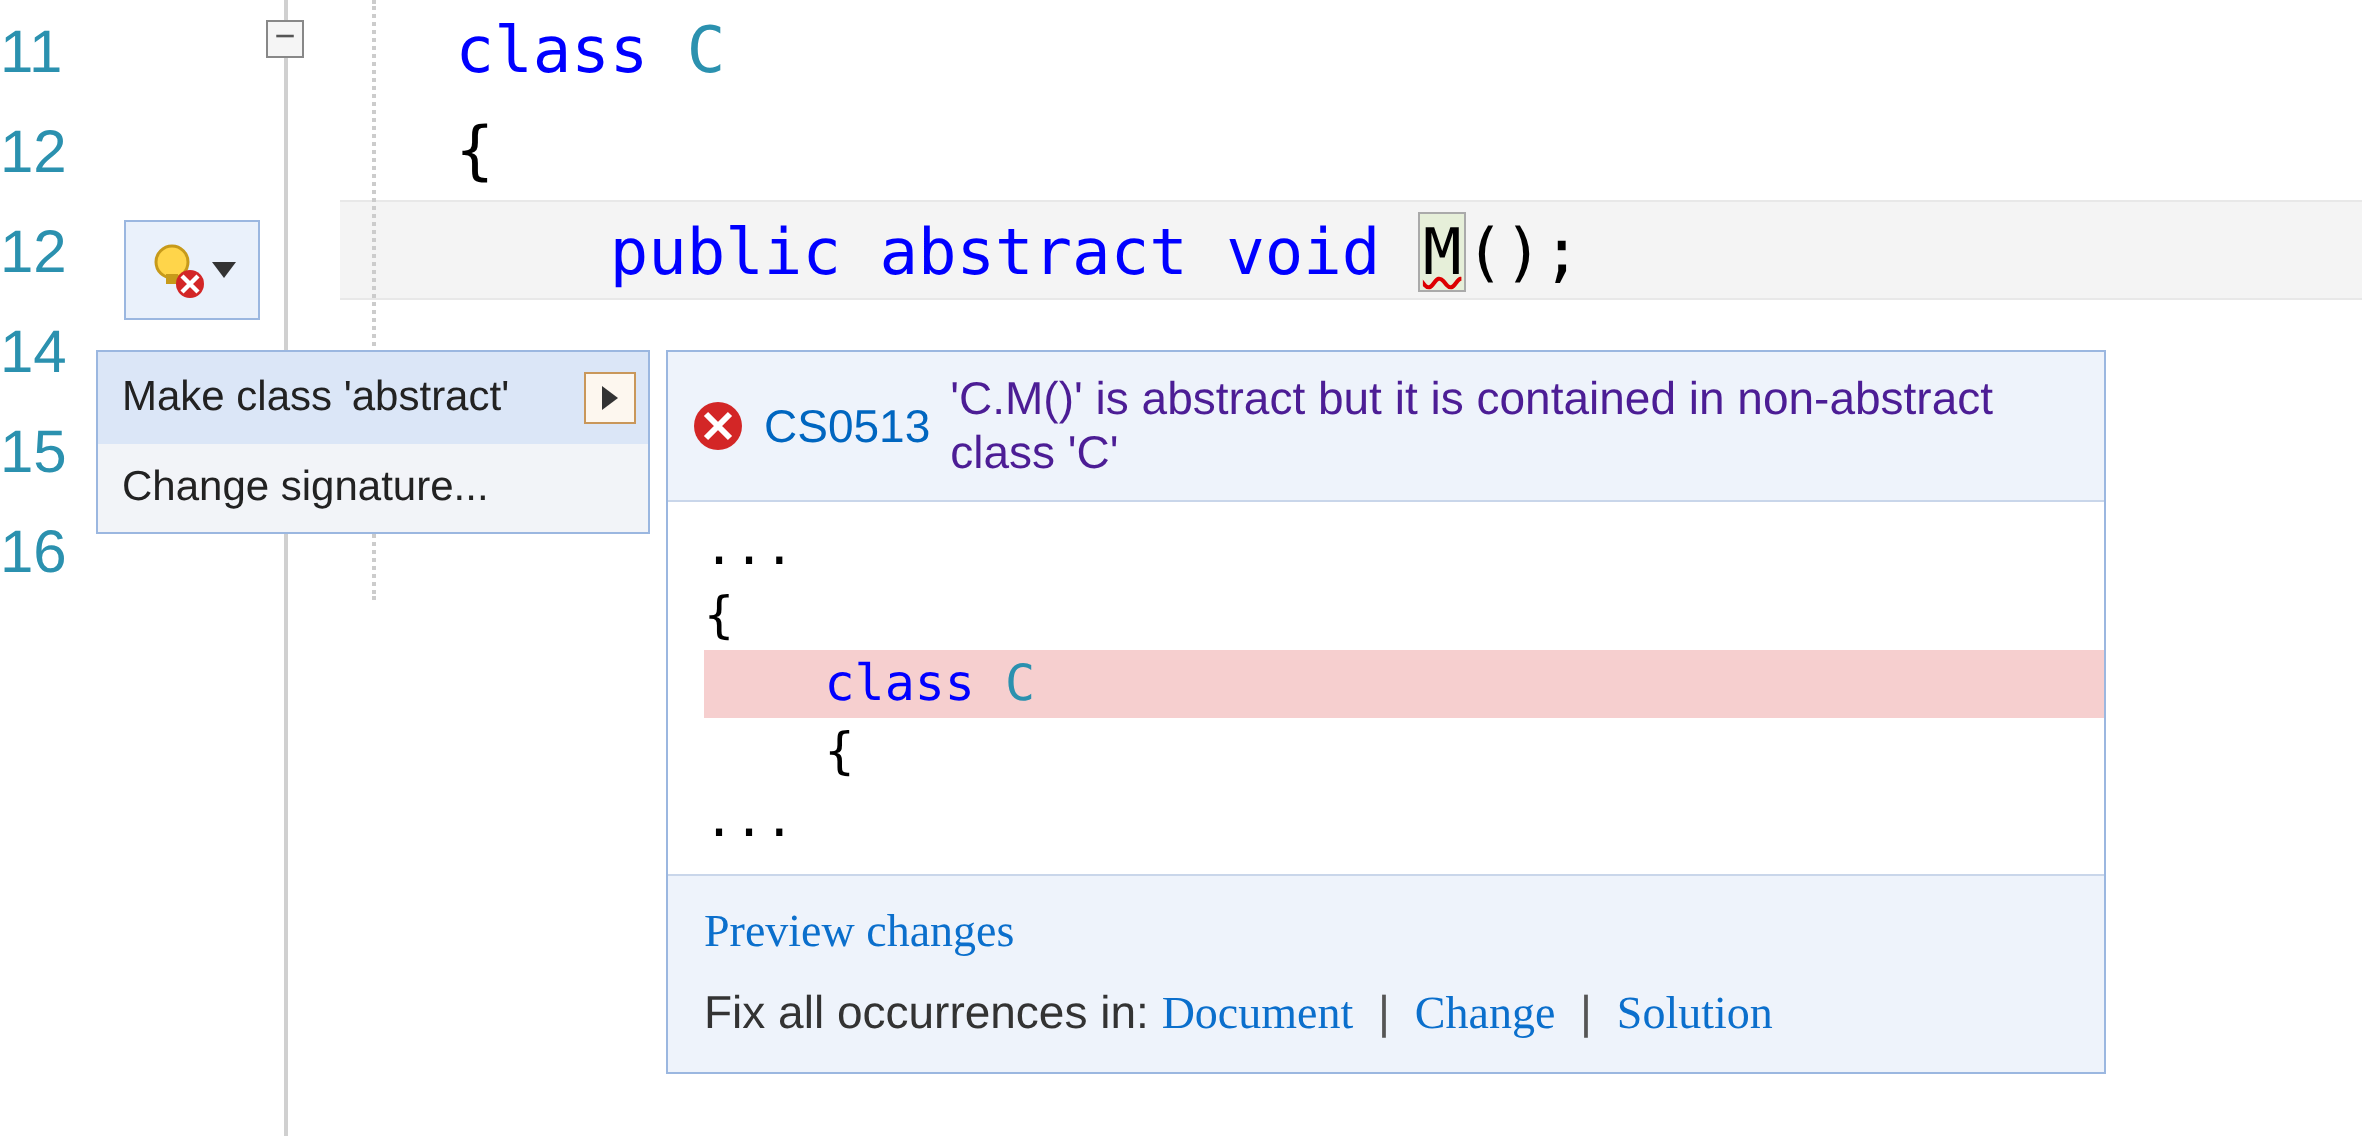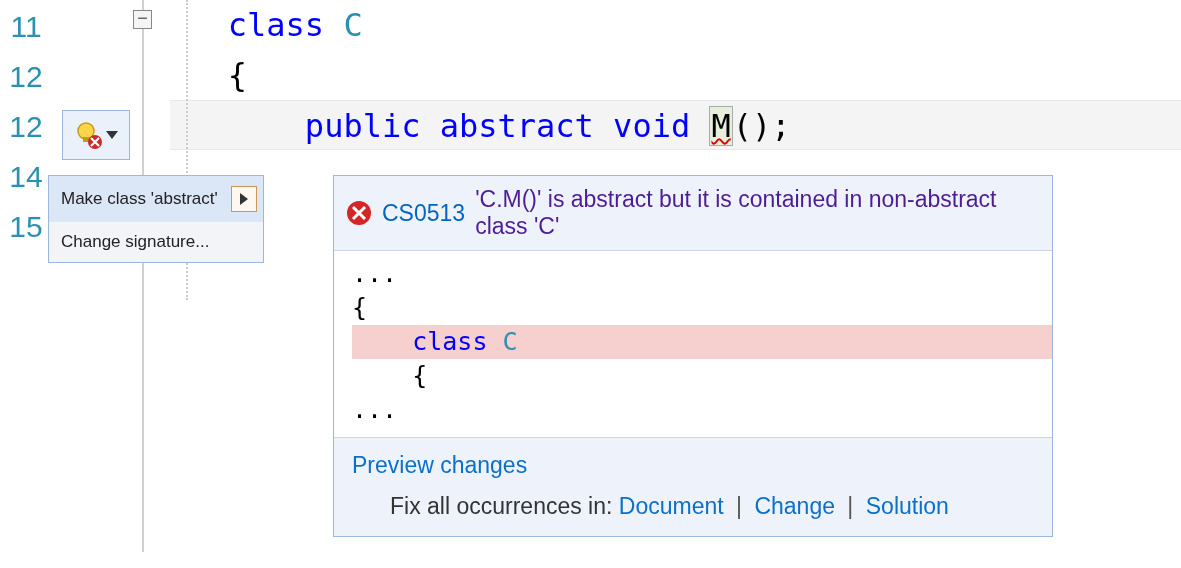--- a/index.html
+++ b/index.html
@@ -17,21 +17,21 @@
     left: 0; top: 0; right: 0;
     display: flex;
   }
   .gutter {
     width: 60px;
     padding-top: 2px;
   }
   .gutter .ln {
     color: #2b91af;
     font-size: 30px;
-    text-align: center;
+    text-align: left;
     padding-right: 8px;
     height: 50px;
     line-height: 50px;
   }
   .fold-col {
     width: 110px;
     position: relative;
   }
   .fold-vline {
     position: absolute;
@@ -105,24 +105,24 @@
     width: 0; height: 0;
     border-left: 6px solid transparent;
     border-right: 6px solid transparent;
     border-top: 8px solid #333;
   }
 
   
   .qa-menu {
     position: absolute;
     left: 48px; top: 175px;
-    width: 216px;
+    width: 277px;
     background: #f2f4f8;
     border: 1px solid #9bb7e0;
-    font-size: 17px;
+    font-size: 21px;
   }
   .qa-item {
     padding: 10px 12px;
     color: #222;
     display: flex;
     align-items: center;
     justify-content: space-between;
   }
   .qa-item.sel {
     background: #dbe6f7;
@@ -178,34 +178,35 @@
   .pv-diff .added   { background: #e4eed6; }
   .added-box {
     border: 2px solid #5d8a2e;
     padding: 0 2px;
   }
   .kw2 { color: #0000ff; }
   .type2 { color: #2b91af; }
   .pv-footer {
     padding: 14px 18px 16px 18px;
   }
-  .link { color: #0b6fcc; cursor: pointer; }
+  .link { color: #0b6fcc; cursor: pointer; font-family: Liberation Serif, serif; }
   .sep  { color: #555; margin: 0 6px; }
-  .fix-label { color: #333; margin-left: 38px; }
+  .fix-label { color: #333; }
 </style>
 </head>
 <body>
 
 <div class="editor">
   <div class="gutter">
     <div class="ln">11</div>
     <div class="ln">12</div>
     <div class="ln">12</div>
     <div class="ln">14</div>
     <div class="ln">15</div>
+    <div class="ln">16</div>
   </div>
   <div class="fold-col">
     <div class="fold-vline"></div>
     <div class="fold-box">−</div>
   </div>
   <div class="code-area">
     <div class="indent-guide"></div>
     <div class="code-line">   <span class="kw">class </span><span class="type">C</span></div>
     <div class="code-line">   <span class="txt">{</span></div>
     <div class="code-line hl-line">       <span class="kw">public </span><span class="kw">abstract </span><span class="kw">void </span><span class="txt method-box squiggle">M</span><span class="txt">();</span></div>

